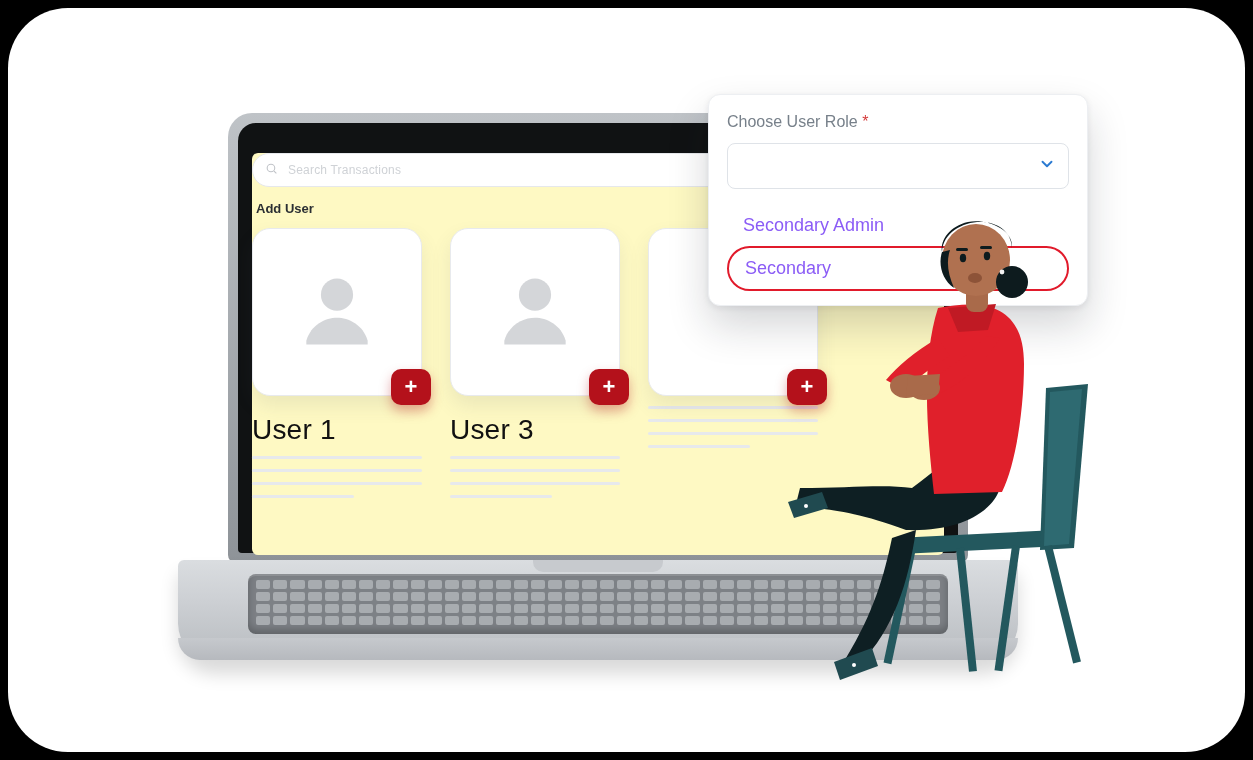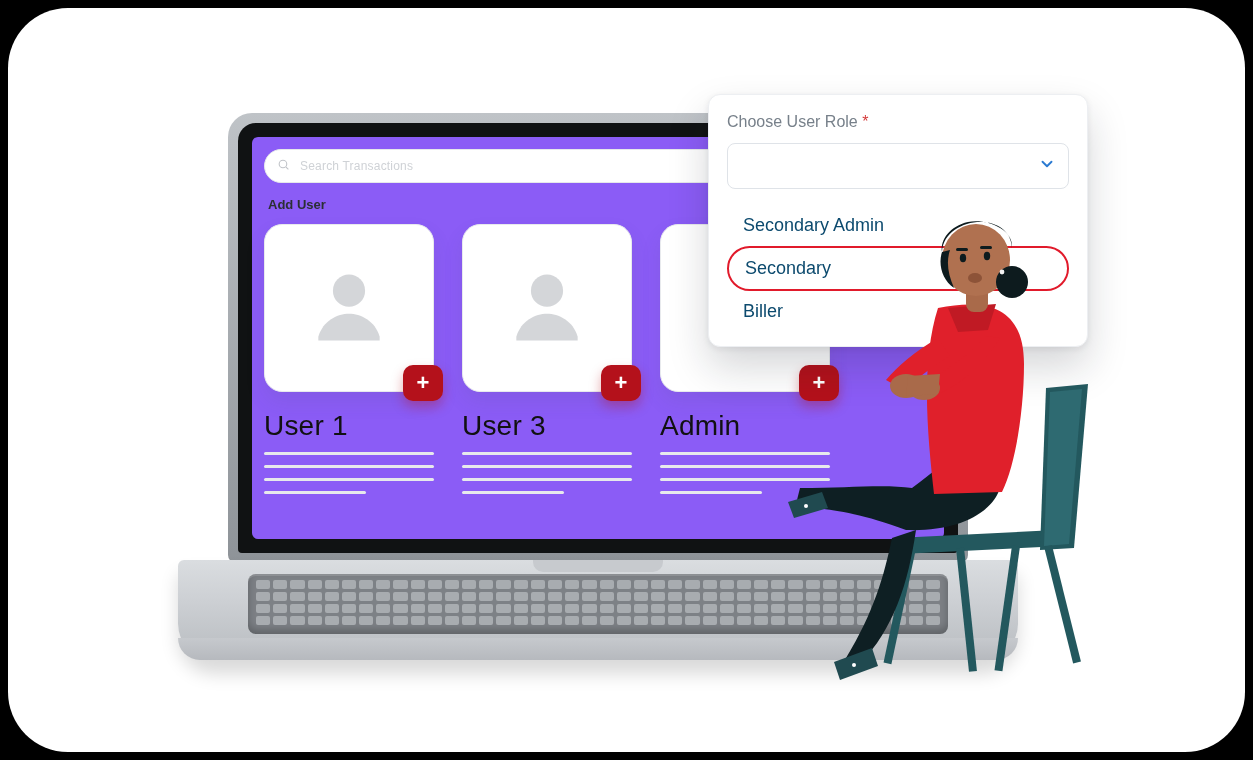--- a/index.html
+++ b/index.html
@@ -16,22 +16,23 @@
   .screen-outer {
     position: absolute; left: 50px; top: 0; width: 740px; height: 450px;
     background: linear-gradient(#bfc3c7,#8e9398);
     border-radius: 24px 24px 8px 8px; padding: 10px;
   }
   .screen-bezel {
     width: 100%; height: 100%; background: #101213; border-radius: 18px 18px 4px 4px;
     padding: 14px;
   }
   .screen-inner {
-    width: 100%; height: 100%; background: #8b5cf6; border-radius: 6px;
-    padding: 12px;
+    width: 100%; height: 100%; background: #fef9c3; border-radius: 6px;
+    padding: 0;
+    margin-top: 16px;
   }
   .topbar {
     display: flex; align-items: center; gap: 10px;
     background: #fff; border: 1px solid #e6e8eb; border-radius: 22px;
     height: 34px; padding: 0 6px 0 12px;
   }
   .search-icon { color: #c0c3c8; font-size: 12px; }
   .search-text { flex: 1; color: #cfd2d6; font-size: 12px; letter-spacing: .2px; }
   .add-pill {
     display: inline-flex; align-items: center; gap: 6px;
@@ -91,21 +92,21 @@
     box-shadow: 0 20px 40px rgba(22,27,38,.18), 0 2px 6px rgba(22,27,38,.08);
   }
   .panel-title { color: #77808a; font-size: 16px; }
   .panel-title .ast { color: #d43a3a; }
   .select {
     margin-top: 12px; height: 46px; border: 1px solid #dfe3e8; border-radius: 8px;
     display: flex; align-items: center; justify-content: flex-end; padding: 0 12px;
   }
   .chevron { color: #2b7ad1; }
   .options { margin-top: 16px; }
-  .opt { font-size: 18px; color: #0c4a6e; padding: 10px 16px; cursor: pointer; }
+  .opt { font-size: 18px; color: #8b5cf6; padding: 10px 16px; cursor: pointer; }
   .opt.selected { border: 2px solid #e11a2b; border-radius: 999px; }
 
   
   .illus { position:absolute; left:780px; top:180px; width:350px; height:520px; pointer-events:none; }
 
 </style>
 </head>
 <body>
 
 <div class="frame">
@@ -169,21 +170,20 @@
                   <div></div>
                   <div></div>
                 </div>
             </div>
 
             <div class="card">
               <div class="tile">
                 <span class="avatar" style="opacity:.0"></span>
                 <div class="badge">+</div>
               </div>
-              <div class="card-label">Admin</div>
               <div class="lines">
                   <div></div>
                   <div></div>
                   <div></div>
                   <div></div>
                 </div>
             </div>
           </div>
 
         </div>
@@ -368,21 +368,20 @@
     <div class="select">
       <span class="chevron">
         <svg width="18" height="18" viewBox="0 0 24 24" fill="none" stroke="currentColor" stroke-width="2.5" stroke-linecap="round" stroke-linejoin="round">
             <polyline points="6 9 12 15 18 9"></polyline>
           </svg>
       </span>
     </div>
     <div class="options">
       <div class="opt">Secondary Admin</div>
       <div class="opt selected">Secondary</div>
-      <div class="opt">Biller</div>
     </div>
   </div>
 
   <div class="illus">
     <svg viewBox="0 0 350 520" width="350" height="520">
 
       <g fill="#23585e">
 
         <path d="M108 350 L268 342 L274 358 L112 366 Z"></path>
 

